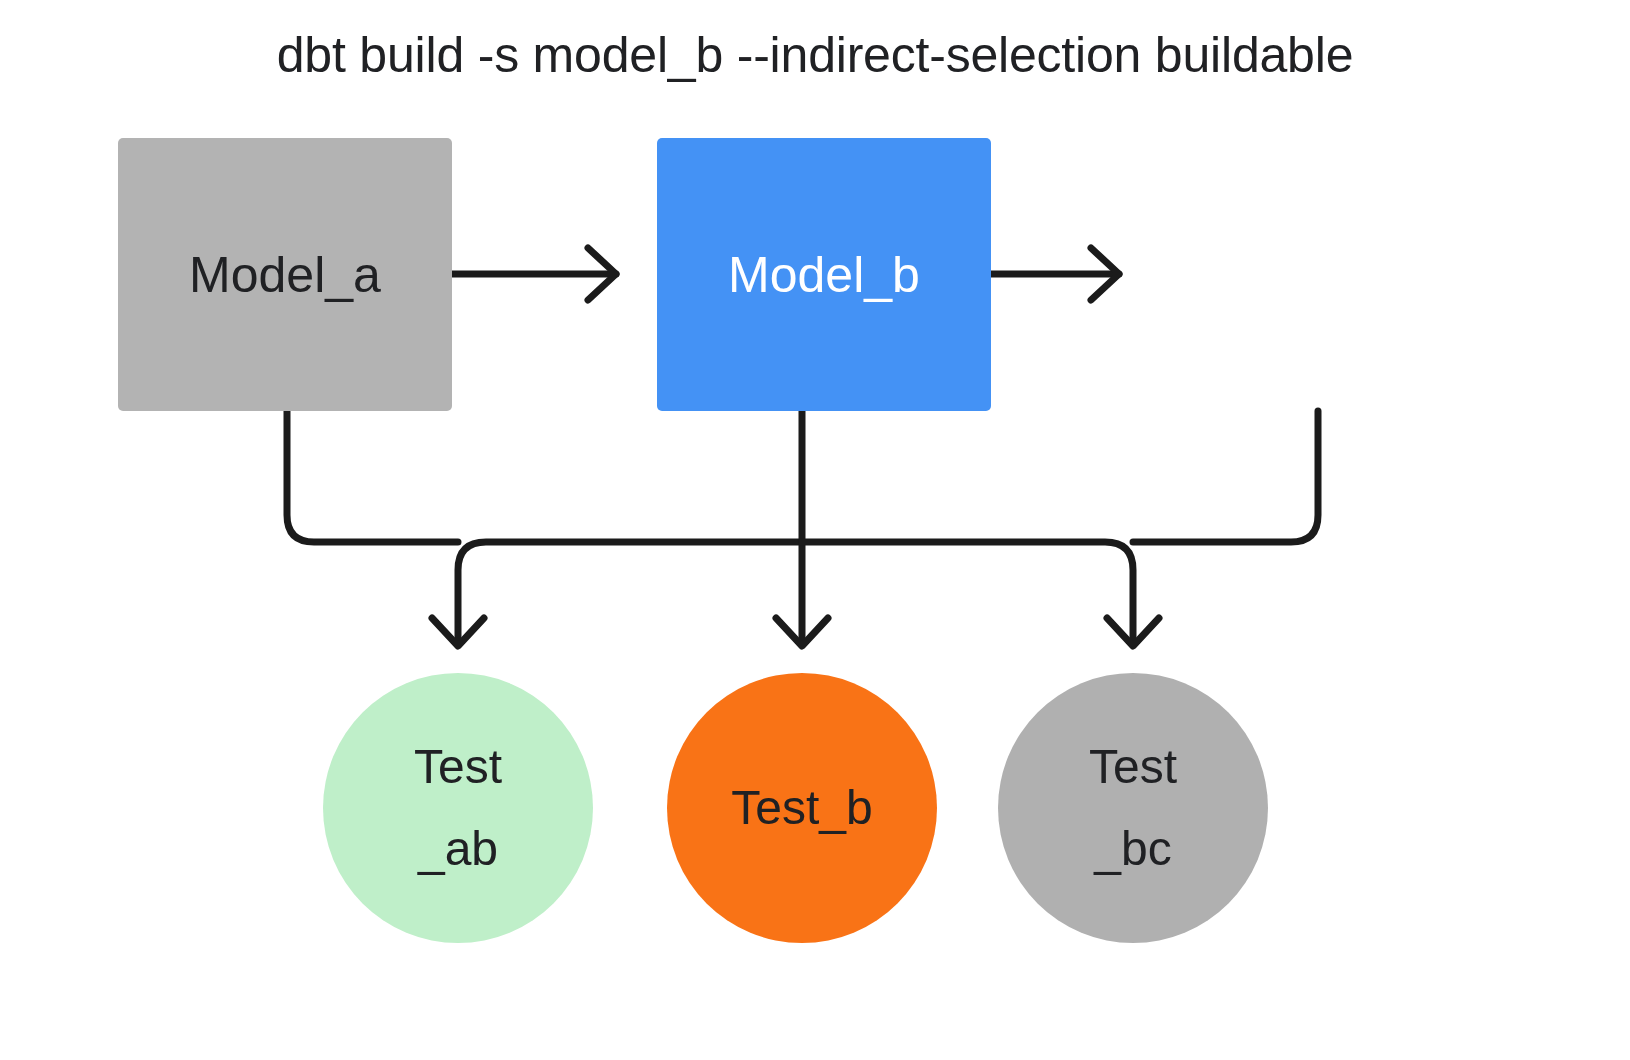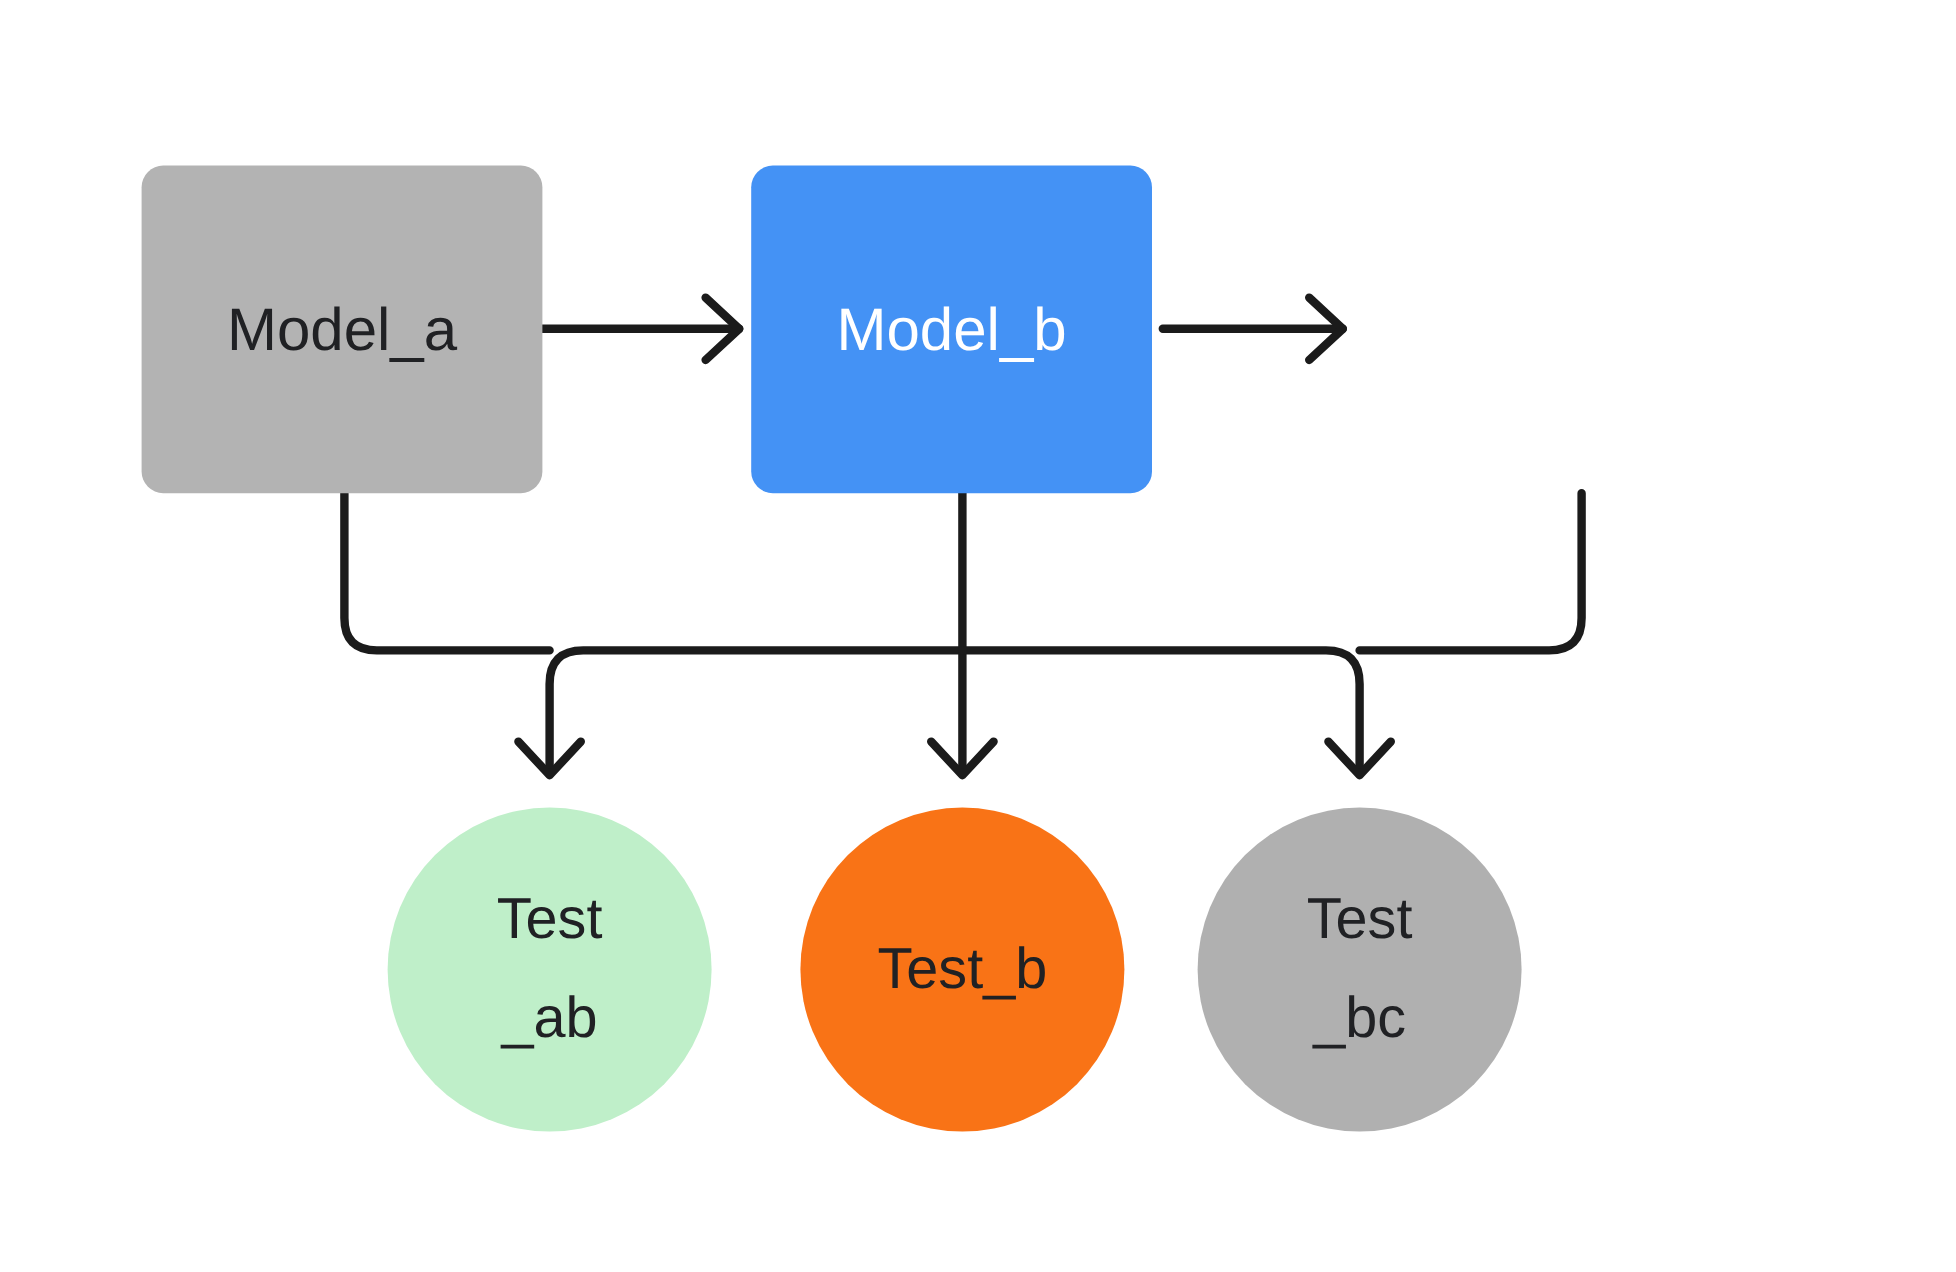--- a/index.html
+++ b/index.html
@@ -32,21 +32,21 @@
   svg.layer {
     position: absolute;
     left: 0;
     top: 0;
     width: 1630px;
     height: 1060px;
     pointer-events: none;
   }
   .node-box {
     position: absolute;
-    border-radius: 18px;
+    border-radius: 5px;
     display: flex;
     align-items: center;
     justify-content: center;
     font-size: 50px;
     font-weight: 400;
     box-sizing: border-box;
   }
   .node-circle {
     position: absolute;
     border-radius: 50%;
@@ -59,20 +59,21 @@
     line-height: 1.70;
     box-sizing: border-box;
   }
   .node-circle span { display: block; }
 </style>
 </head>
 <body>
 
 <div id="canvas">
 
+  <div id="title">dbt build -s model_b --indirect-selection buildable</div>
 
   <svg class="layer" viewBox="0 0 1630 1060" xmlns="http://www.w3.org/2000/svg">
     <g fill="none" stroke="#1b1b1b" stroke-width="7" stroke-linecap="round" stroke-linejoin="round">
 
       <g>
         <path d="M 452 274 L 616 274"></path>
         <path d="M 588 248 L 616 274 L 588 300"></path>
       </g>
 
       <g>
@@ -103,21 +104,21 @@
         <path d="M 1318 411 L 1318 515 Q 1318 542 1291 542 L 1133 542"></path>
       </g>
 
     </g>
   </svg>
 
   <div class="node-box" style="left:118px; top:138px; width:334px; height:273px; background:#b3b3b3; color:#202124;">
     <span>Model_a</span>
   </div>
 
-  <div class="node-box" style="left:626px; top:138px; width:334px; height:273px; background:#4492f5; color:#ffffff;">
+  <div class="node-box" style="left:657px; top:138px; width:334px; height:273px; background:#4492f5; color:#ffffff;">
     <span>Model_b</span>
   </div>
 
 
   <div class="node-circle" style="left:323px; top:673px; width:270px; height:270px; background:#bfefc9; color:#202124;">
     <span>Test</span>
     <span>_ab</span>
   </div>
 
   <div class="node-circle" style="left:667px; top:673px; width:270px; height:270px; background:#f97316; color:#202124;">

